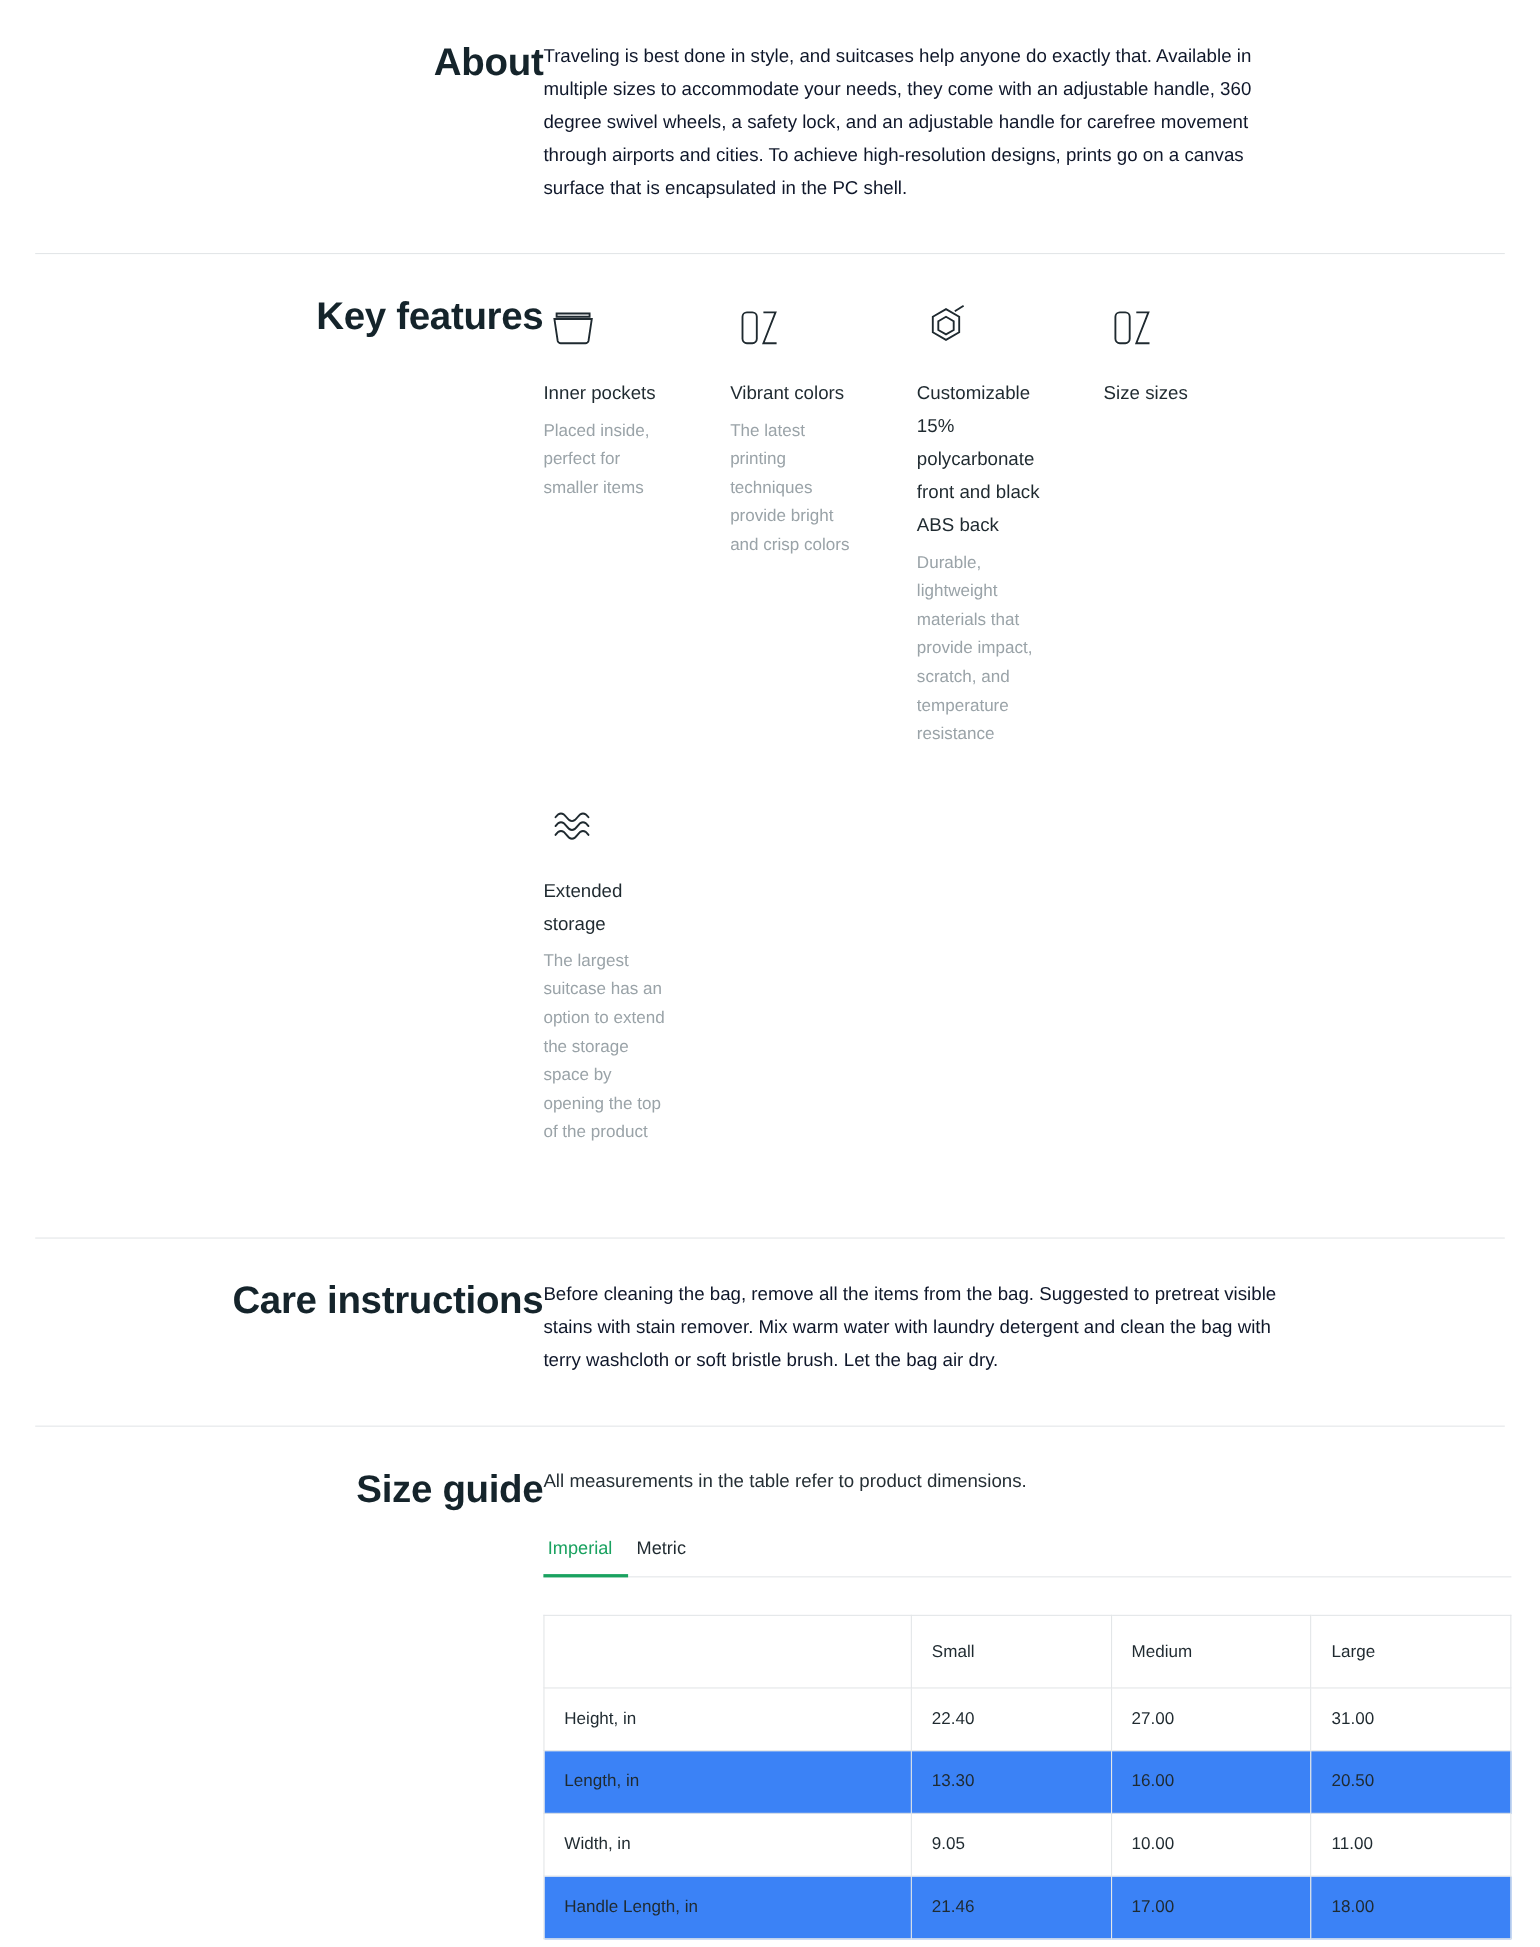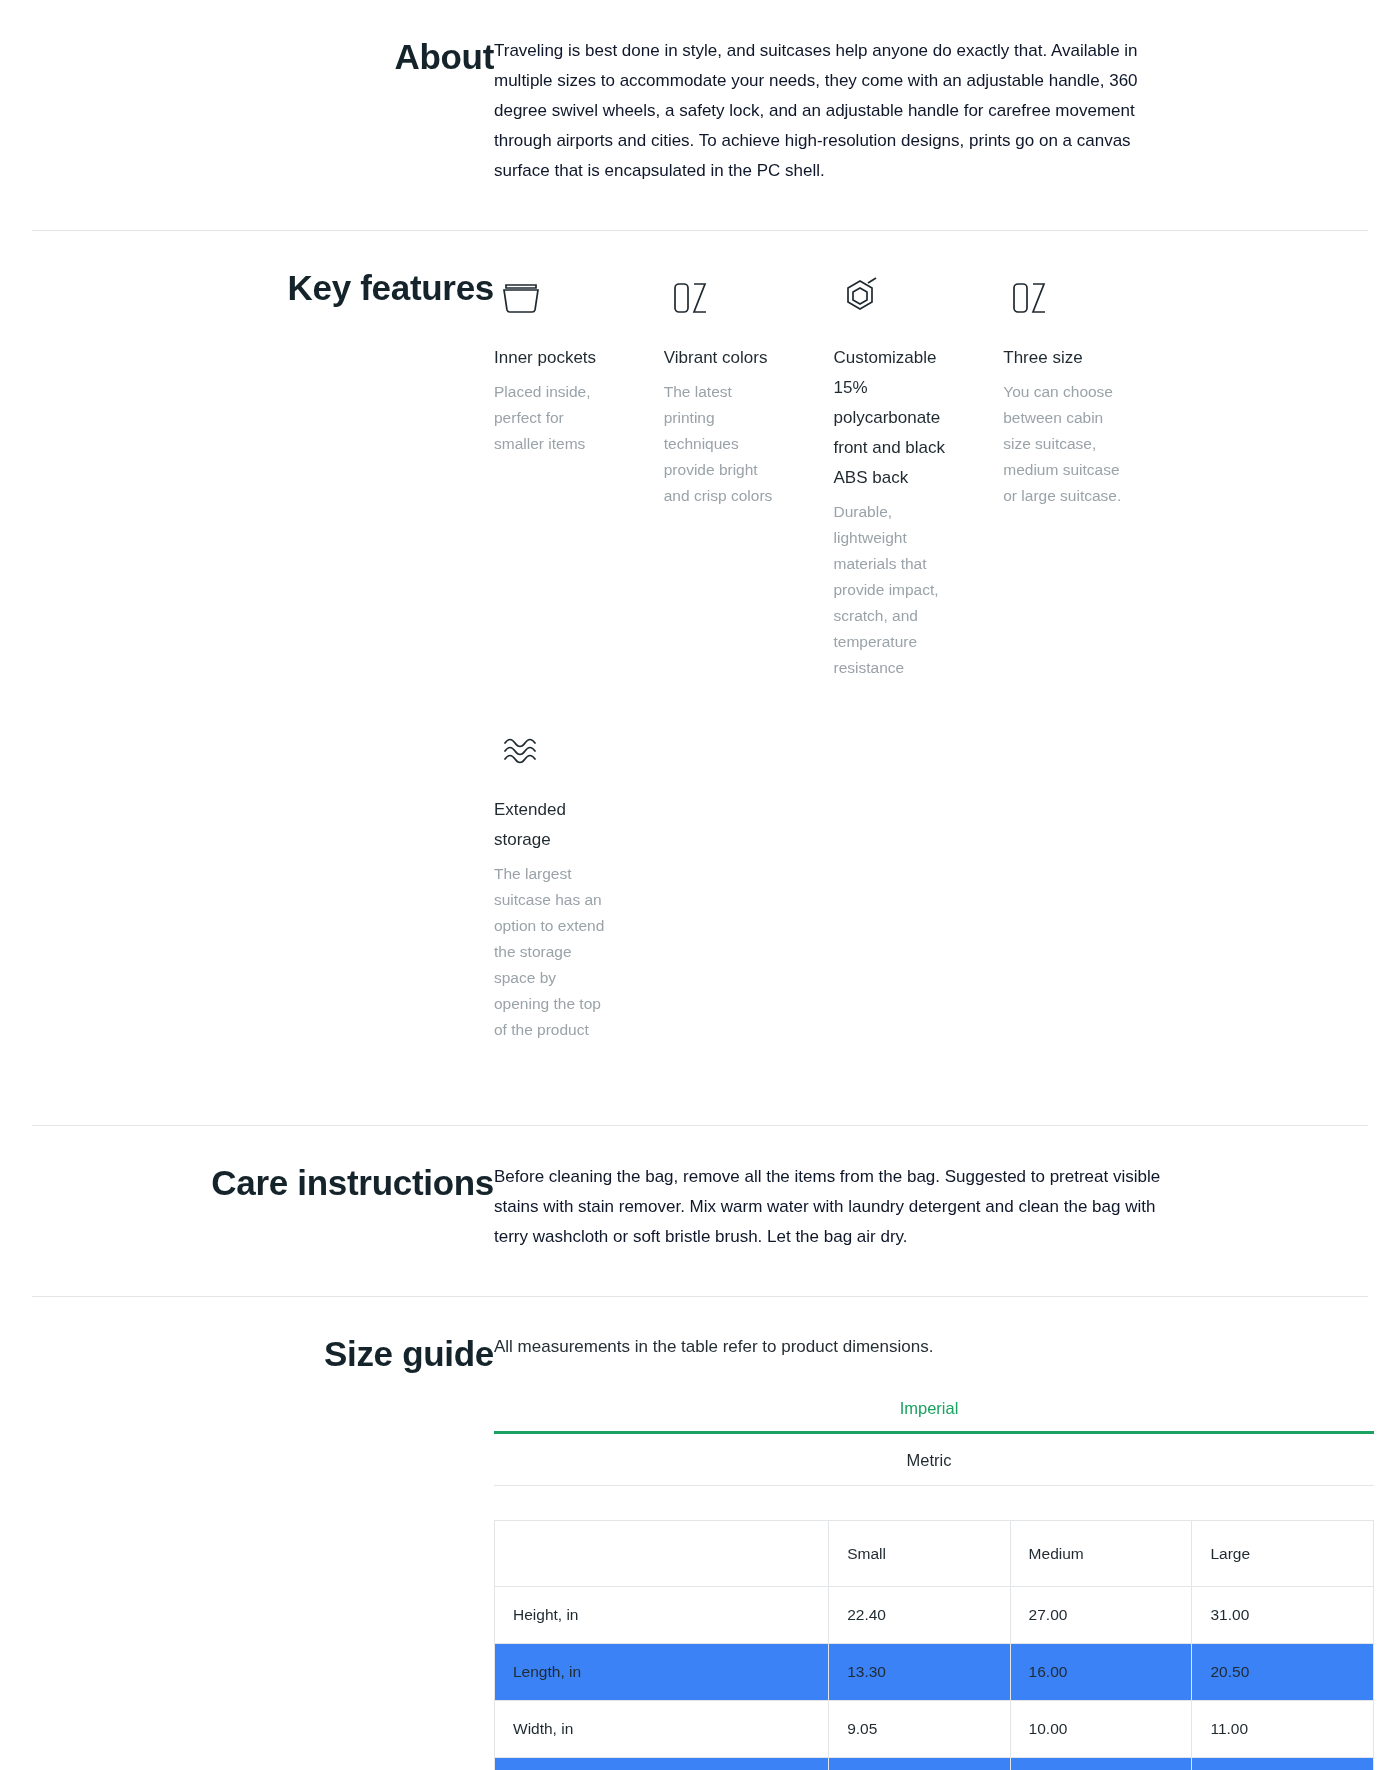--- a/index.html
+++ b/index.html
@@ -90,24 +90,23 @@
 
   
   .size-intro {
     font-size: 17px;
     line-height: 28px;
     color: #252f35;
     margin: 0 0 36px 0;
   }
   .tabs {
     display: flex;
-    gap: 16px;
+    gap: 4px;
     border-bottom: 1px solid #e3e6e8;
     max-width: 880px;
-    flex-direction: column;
   }
   .tab {
     font-size: 16.5px;
     line-height: 22px;
     padding: 0 14px 12px 4px;
     color: #1f2a30;
     cursor: pointer;
     background: none;
     border: none;
     border-bottom: 3px solid transparent;
@@ -193,22 +192,21 @@
           <p class="feature-desc">Durable, lightweight materials that provide impact, scratch, and temperature resistance</p>
         </div>
 
         <div class="feature feature-col-right">
           <div class="feature-icon">
             <svg width="54" height="48" viewBox="0 0 54 48" fill="none" stroke="#1f2a30" stroke-width="1.7">
               <rect x="11" y="11" width="13" height="28" rx="4"></rect>
               <path d="M30 11 h11 l-11 28 h12"></path>
             </svg>
           </div>
-          <p class="feature-title">Three size</p>
-          <p class="feature-desc">You can choose between cabin size suitcase, medium suitcase or large suitcase.</p>
+          <p class="feature-title">Size sizes</p>
         </div>
 
         <div class="feature">
           <div class="feature-icon">
             <svg width="54" height="48" viewBox="0 0 54 48" fill="none" stroke="#1f2a30" stroke-width="1.7" stroke-linecap="round">
               <path d="M11 18 q5 -7 10 0 q5 7 10 0 q5 -7 10 0"></path>
               <path d="M11 26 q5 -7 10 0 q5 7 10 0 q5 -7 10 0"></path>
               <path d="M11 34 q5 -7 10 0 q5 7 10 0 q5 -7 10 0"></path>
             </svg>
           </div>

